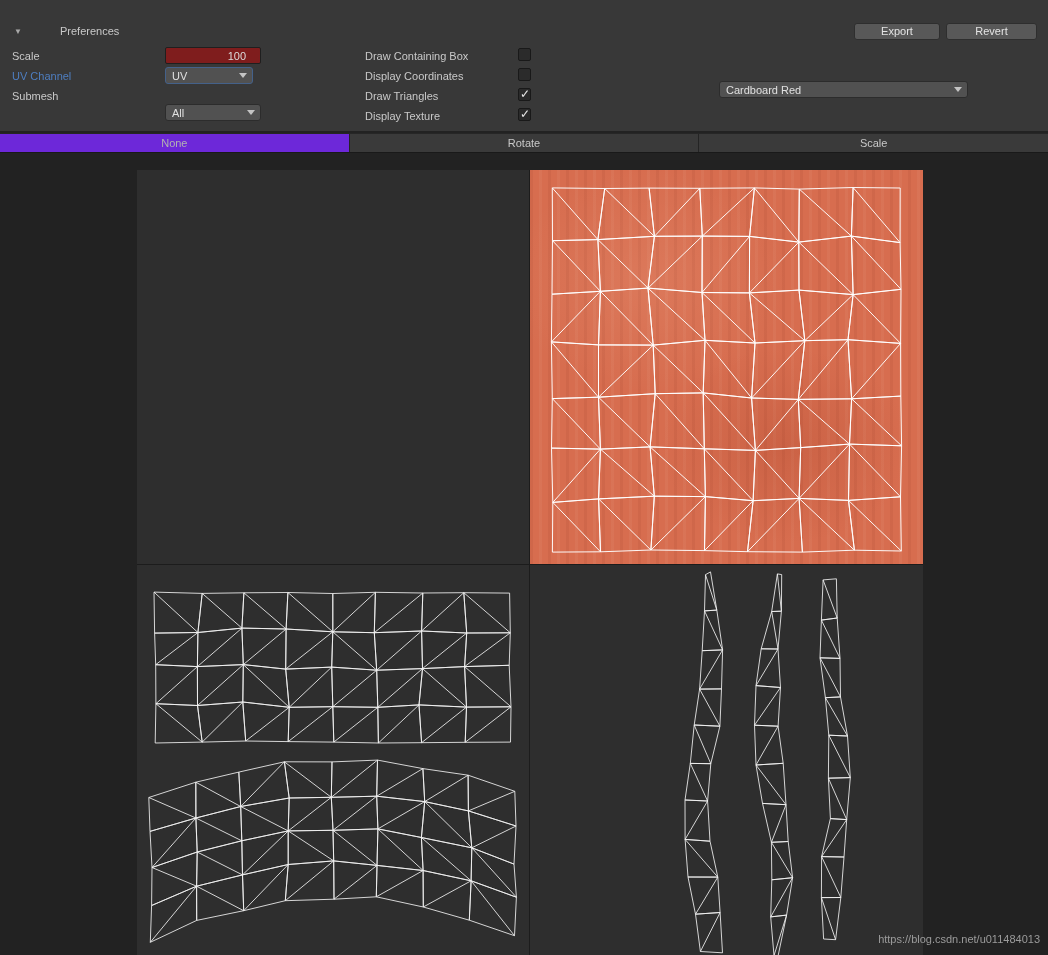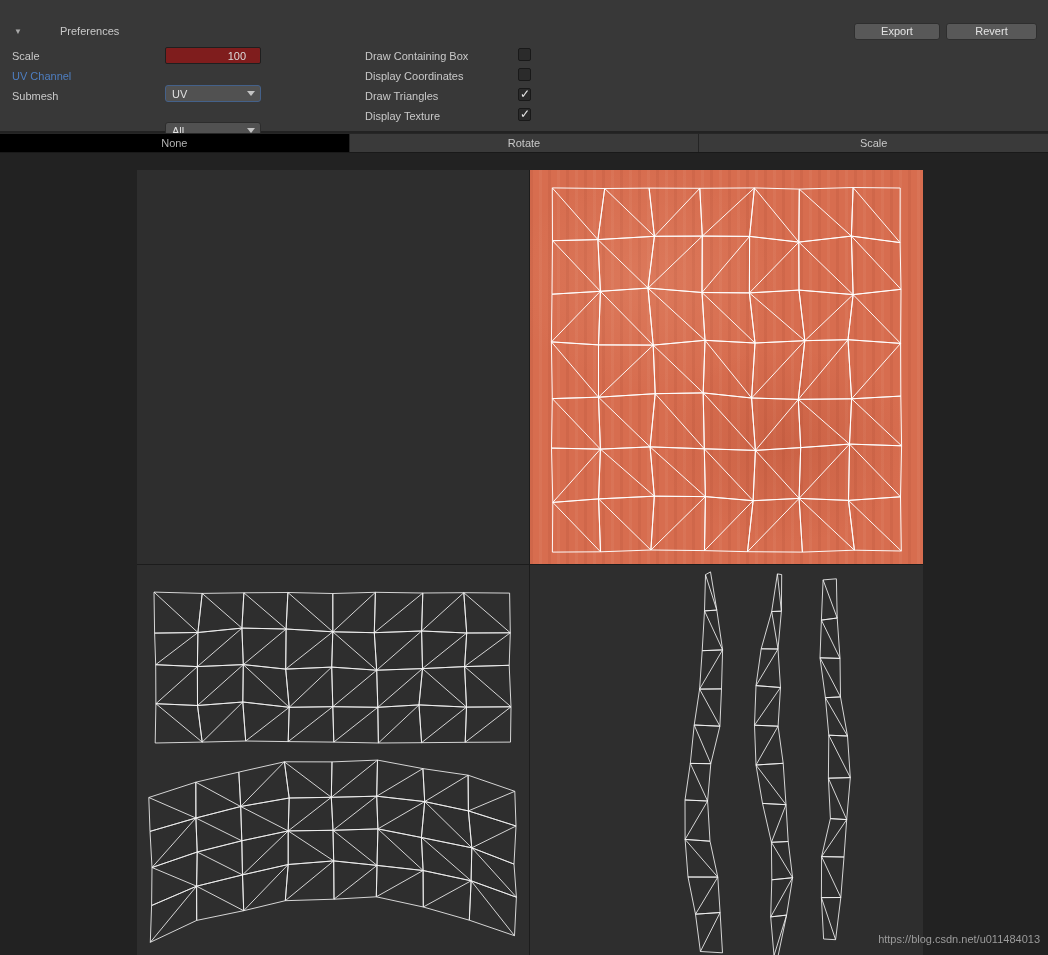--- a/index.html
+++ b/index.html
@@ -95,21 +95,21 @@
   }
   .tool {
     flex:1;
     text-align:center;
     line-height:18px;
     color:#c8c8c8;
     border-right:1px solid #242424;
     background:#3a3a3a;
   }
   .tool:last-child { border-right:none; }
-  .tool.selected { background:#000000; color:#b2b2b2; }
+  .tool.selected { background:#6d28d9; color:#b2b2b2; }
   .viewport {
     position:absolute; left:137px; top:170px; width:786px; height:785px;
     background:#1c1c1c;
   }
   .quad { position:absolute; background:#2e2e2e; }
   .quad-tl { left:0; top:0; width:392px; height:394px; }
   .quad-tr {
     left:393px; top:0; width:393px; height:394px;
     background-color:#d76d4f;
     background-image:
@@ -131,21 +131,21 @@
 <div class="header">
   <span class="abs fold-icon" style="left:14px; top:27px;">▼</span>
   <span class="abs lbl" style="left:28px; top:25px;margin-left:32px;">Preferences</span>
   <div class="abs btn" style="left:854px; top:23px; width:86px;">Export</div>
   <div class="abs btn" style="left:946px; top:23px; width:91px;">Revert</div>
 
   <span class="abs lbl" style="left:12px; top:50px;">Scale</span>
   <input class="abs tfield" style="left: 165px; top: 47px;" value="100">
 
   <span class="abs blue-lbl" style="left:12px; top:70px;">UV Channel</span>
-  <div class="abs dd uv-dd" style="left:165px; top:67px; width:96px;margin-top:18px;">
+  <div class="abs dd uv-dd" style="left:165px; top:67px; width:88px;">
     <span>UV</span>
     <span class="arrow"></span>
   </div>
 
   <span class="abs lbl" style="left:12px; top:90px;">Submesh</span>
   <div class="abs dd" style="left:165px; top:87px; width:96px;">
     <span>All</span>
     <span class="arrow"></span>
   </div>
 
@@ -166,20 +166,24 @@
         </div>
       </div>
       <div class="opt-row">
         <span class="lbl">Display Texture</span>
         <div class="checkbox">
           <span class="mark">✓</span>
         </div>
       </div>
     </div>
 
+  <div class="abs dd" style="left:719px; top:47px; width:249px;">
+    <span>Cardboard Red</span>
+    <span class="arrow"></span>
+  </div>
 </div>
 
 <div class="toolbar">
     <div class="tool selected">None</div>
     <div class="tool">Rotate</div>
     <div class="tool">Scale</div>
   </div>
 
 <div class="viewport">
   <div class="quad quad-tl"></div>

